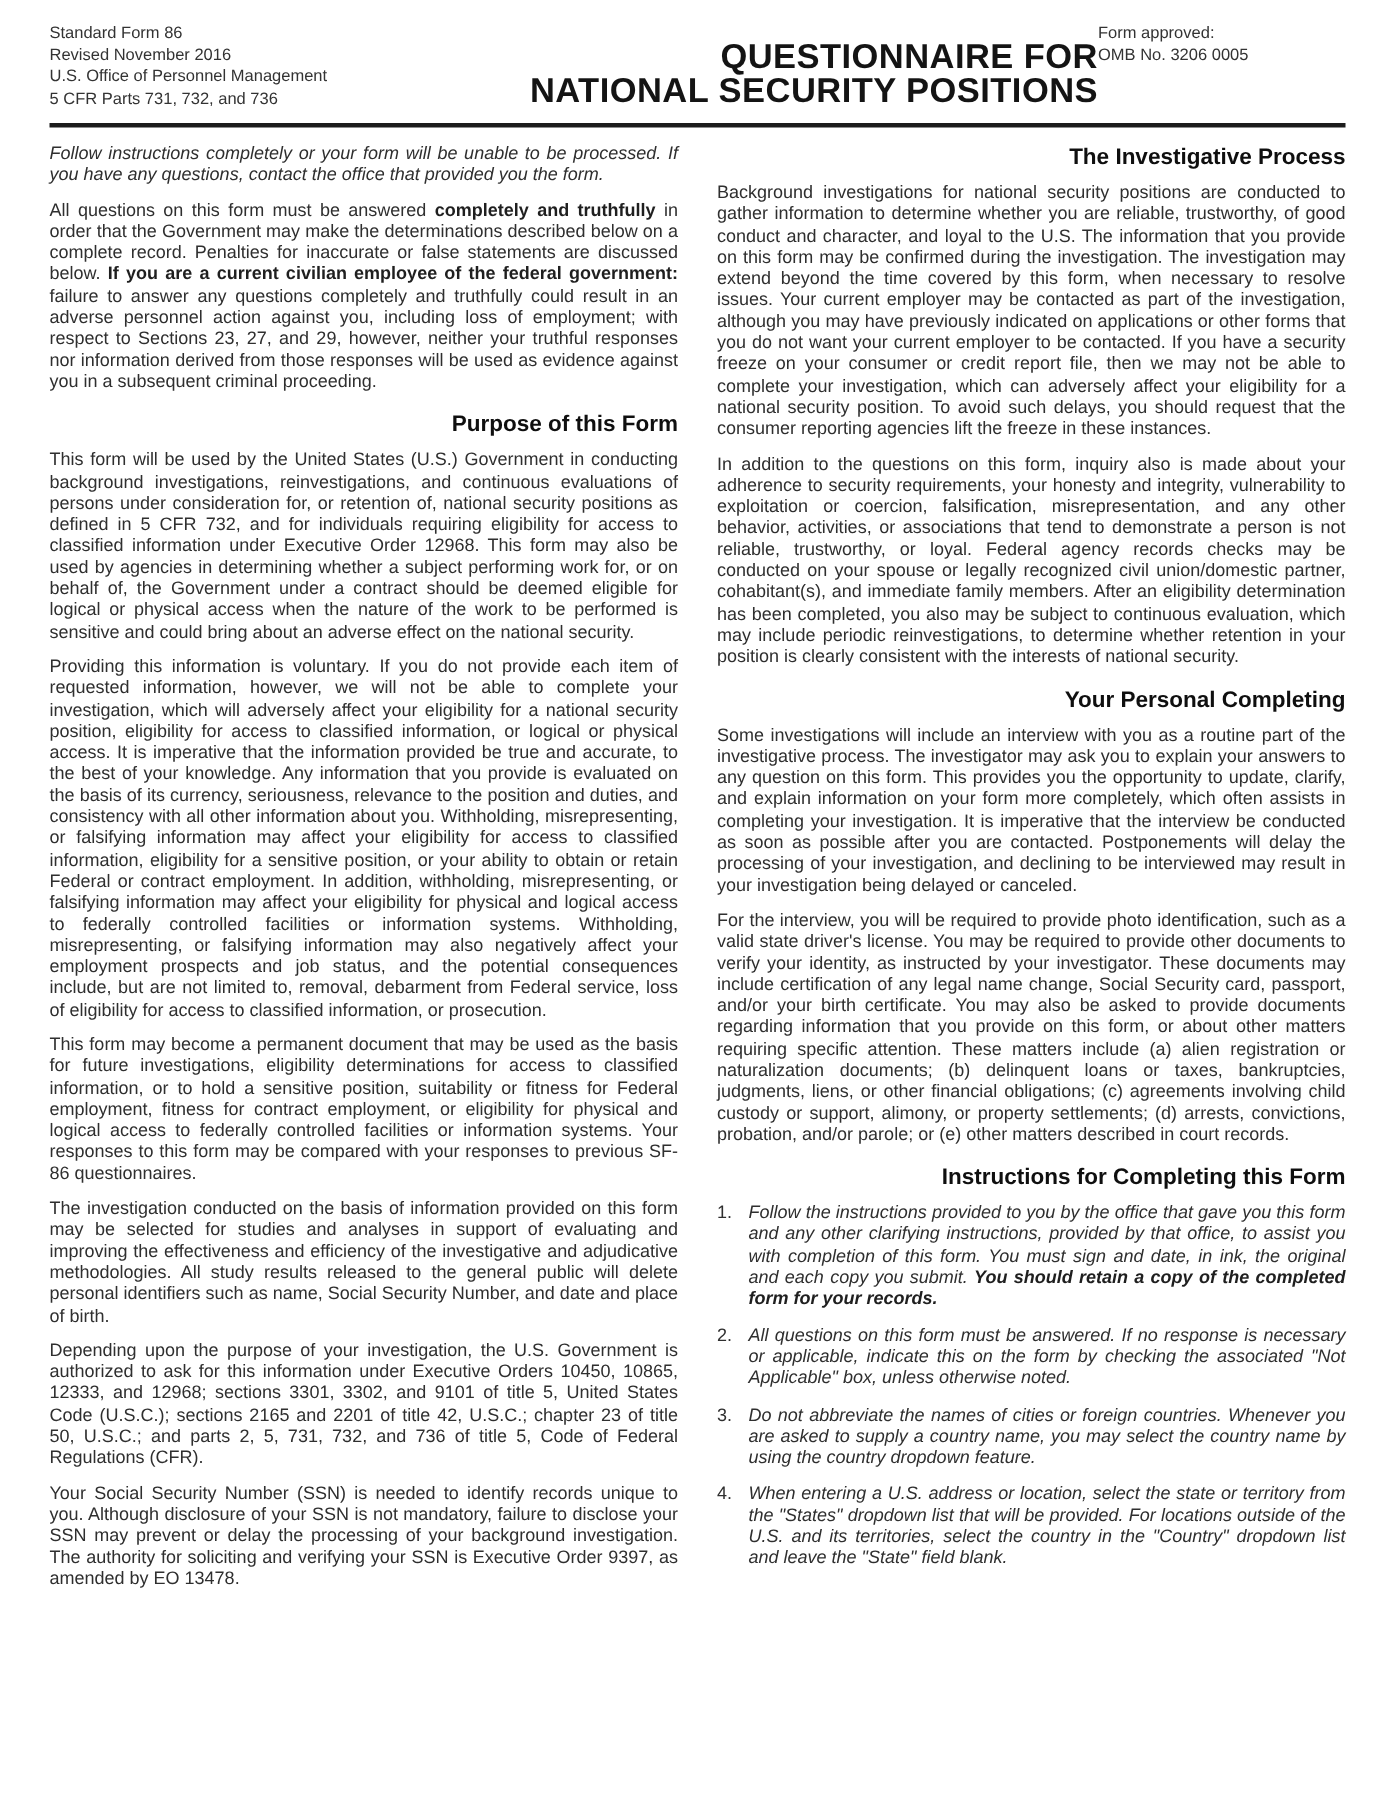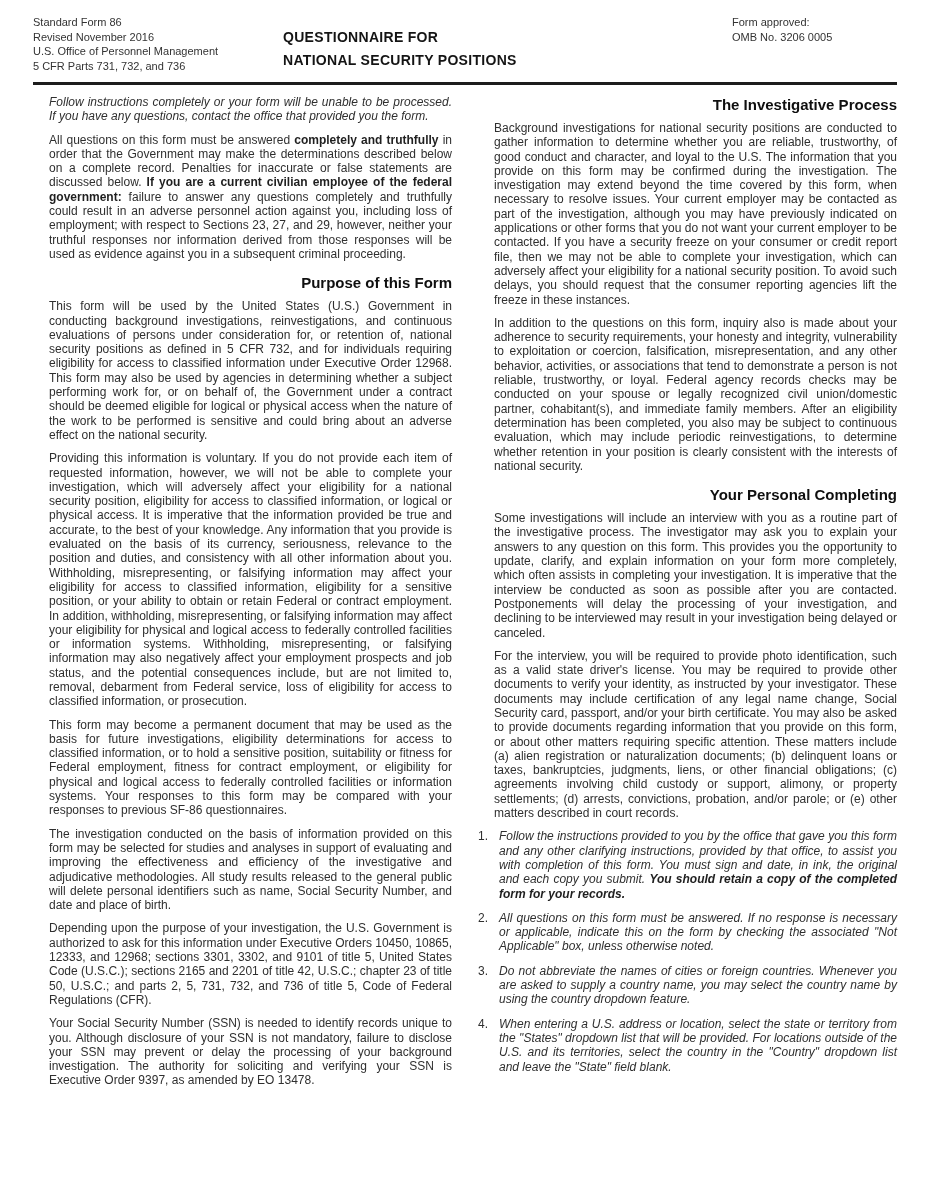--- a/index.html
+++ b/index.html
@@ -7,29 +7,29 @@
     width: 927px; height: 1200px;
     font-family: "Liberation Sans", sans-serif;
     color: #2f2f2f;
     -webkit-font-smoothing: antialiased;
   }
   .page { padding: 13px 30px 0 33px; box-sizing: border-box; }
 
   
   .header { display: flex; align-items: flex-start; }
   .header-left { width: 250px; font-size: 11px; line-height: 14.5px; color: #333; padding-top: 2px; }
-  .header-center { flex: 1; text-align: left; font-weight: bold; font-size: 14px; line-height: 23px; color: #141414; padding-top: 13px; letter-spacing: 0.3px; }
+  .header-center { flex: 1; text-align: right; font-weight: bold; font-size: 23px; line-height: 23px; color: #141414; padding-top: 13px; letter-spacing: 0.3px; }
   .header-right { width: 165px; font-size: 11px; line-height: 14.5px; color: #333; padding-top: 2px; }
   .rule { border-top: 3.5px solid #1c1c1c; margin-top: 9px; margin-bottom: 10px; }
 
   
   .columns { display: flex; gap: 26px; }
   .col { width: 419px; }
 
-  p { margin: 0 0 9px 16px; font-size: 12px; line-height: 14.3px; }
+  p { margin: 0 0 9px 0; font-size: 12px; line-height: 14.3px; }
   .just { text-align: justify; }
   .italic { font-style: italic; }
   h2 { font-size: 15px; line-height: 18px; margin: 13px 0 7px 0; color: #0f0f0f; font-weight: bold; text-align: right; }
   .col h2.first { margin-top: 1px; }
   b { color: #1f1f1f; }
 
   .list-item { display: flex; font-size: 12px; line-height: 14.3px; margin-bottom: 10px; }
   .num { width: 21px; flex: none; }
   .item-text { flex: 1; text-align: justify; font-style: italic; }
 </style>
@@ -76,20 +76,21 @@
 
     <div class="col">
       <h2 class="first">The Investigative Process</h2>
       <p class="just">Background investigations for national security positions are conducted to gather information to determine whether you are reliable, trustworthy, of good conduct and character, and loyal to the U.S. The information that you provide on this form may be confirmed during the investigation. The investigation may extend beyond the time covered by this form, when necessary to resolve issues. Your current employer may be contacted as part of the investigation, although you may have previously indicated on applications or other forms that you do not want your current employer to be contacted. If you have a security freeze on your consumer or credit report file, then we may not be able to complete your investigation, which can adversely affect your eligibility for a national security position. To avoid such delays, you should request that the consumer reporting agencies lift the freeze in these instances.</p>
       <p class="just">In addition to the questions on this form, inquiry also is made about your adherence to security requirements, your honesty and integrity, vulnerability to exploitation or coercion, falsification, misrepresentation, and any other behavior, activities, or associations that tend to demonstrate a person is not reliable, trustworthy, or loyal. Federal agency records checks may be conducted on your spouse or legally recognized civil union/domestic partner, cohabitant(s), and immediate family members. After an eligibility determination has been completed, you also may be subject to continuous evaluation, which may include periodic reinvestigations, to determine whether retention in your position is clearly consistent with the interests of national security.</p>
 
       <h2>Your Personal Completing</h2>
       <p class="just">Some investigations will include an interview with you as a routine part of the investigative process. The investigator may ask you to explain your answers to any question on this form. This provides you the opportunity to update, clarify, and explain information on your form more completely, which often assists in completing your investigation. It is imperative that the interview be conducted as soon as possible after you are contacted. Postponements will delay the processing of your investigation, and declining to be interviewed may result in your investigation being delayed or canceled.</p>
       <p class="just">For the interview, you will be required to provide photo identification, such as a valid state driver's license. You may be required to provide other documents to verify your identity, as instructed by your investigator.  These documents may include certification of any legal name change, Social Security card, passport, and/or your birth certificate. You may also be asked to provide documents regarding information that you provide on this form, or about other matters requiring specific attention. These matters include (a) alien registration or naturalization documents; (b) delinquent loans or taxes, bankruptcies, judgments, liens, or other financial obligations; (c) agreements involving child custody or support, alimony, or property settlements; (d) arrests, convictions, probation, and/or parole; or (e) other matters described in court records.</p>
 
+      <h2>Instructions for Completing this Form</h2>
 
       <div class="list-item">
         <span class="num">1.</span>
         <span class="item-text"><span>Follow the instructions provided to you by the office that gave you this form and any other clarifying instructions, provided by that office, to assist you with completion of this form. You must sign and date, in ink, the original and each copy you submit. </span><b>You should retain a copy of the completed form for your records.</b></span>
       </div>
       <div class="list-item">
         <span class="num">2.</span>
         <span class="item-text"><span>All questions on this form must be answered. If no response is necessary or applicable, indicate this on the form by checking the associated "Not Applicable" box, unless otherwise noted.</span><b></b></span>
       </div>
       <div class="list-item">

